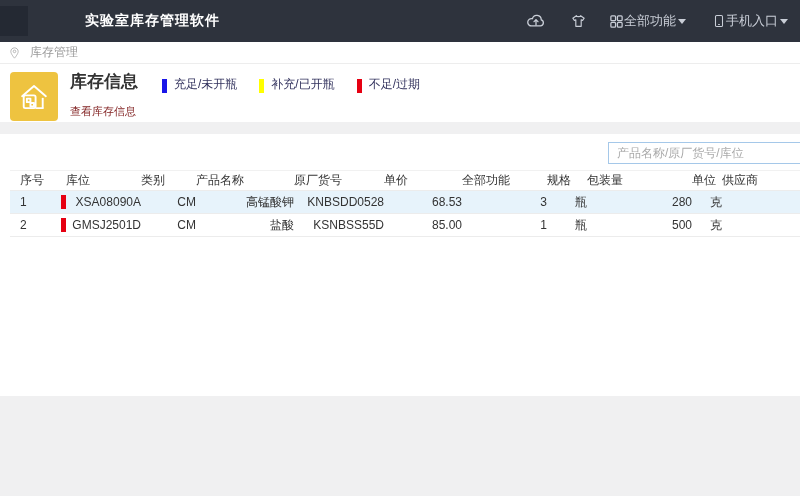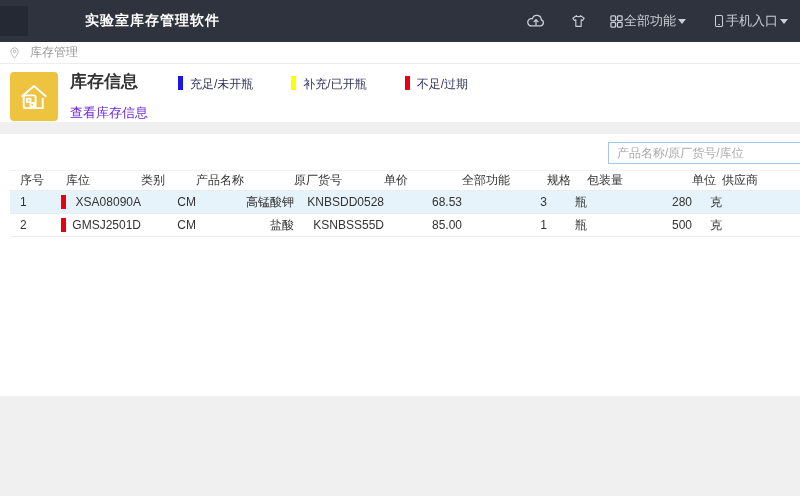--- a/index.html
+++ b/index.html
@@ -20,23 +20,23 @@
   
   .breadcrumb { height: 22px; background: #fff; border-bottom: 1px solid #ededed; display: flex; align-items: center; padding-left: 8px; }
   .breadcrumb .pin { display: flex; align-items: center; margin-right: 9px; }
   .breadcrumb-label { font-size: 12px; color: #9a9a9a; }
 
   
   .header-card { height: 58px; background: #fff; position: relative; }
   .module-icon { position: absolute; left: 10px; top: 8px; width: 48px; height: 49px; background: #eec340; border-radius: 4px; display: flex; align-items: center; justify-content: center; }
   .header-texts { position: absolute; left: 70px; top: 6px; }
   .page-title { font-size: 17px; font-weight: bold; color: #333; }
-  .page-subtitle { font-size: 13px; color: #6d28d9; margin-top: 11px; }
+  .page-subtitle { font-size: 11px; color: #7f1d1d; margin-top: 11px; }
   .legend { position: absolute; left: 162px; top: 12px; display: flex; align-items: center; }
-  .legend-item { display: flex; align-items: flex-start; margin-right: 22px; margin-left: 16px; }
+  .legend-item { display: flex; align-items: flex-end; margin-right: 22px; }
   .legend-swatch { width: 5px; height: 14px; margin-right: 7px; flex: 0 0 auto; }
   .legend-label { font-size: 12px; color: #32325d; }
 
   .gray-gap { height: 12px; background: #f0f0f1; }
 
   
   .table-card { height: 262px; background: #fff; position: relative; overflow: hidden; }
   .search-input { position: absolute; left: 608px; top: 8px; width: 220px; height: 22px; border: 1px solid #a5c8e9; font-size: 12px; padding: 0 8px; color: #666; outline: none; font-family: "Liberation Sans", sans-serif; }
   .search-input::placeholder { color: #a9a9a9; }
 

